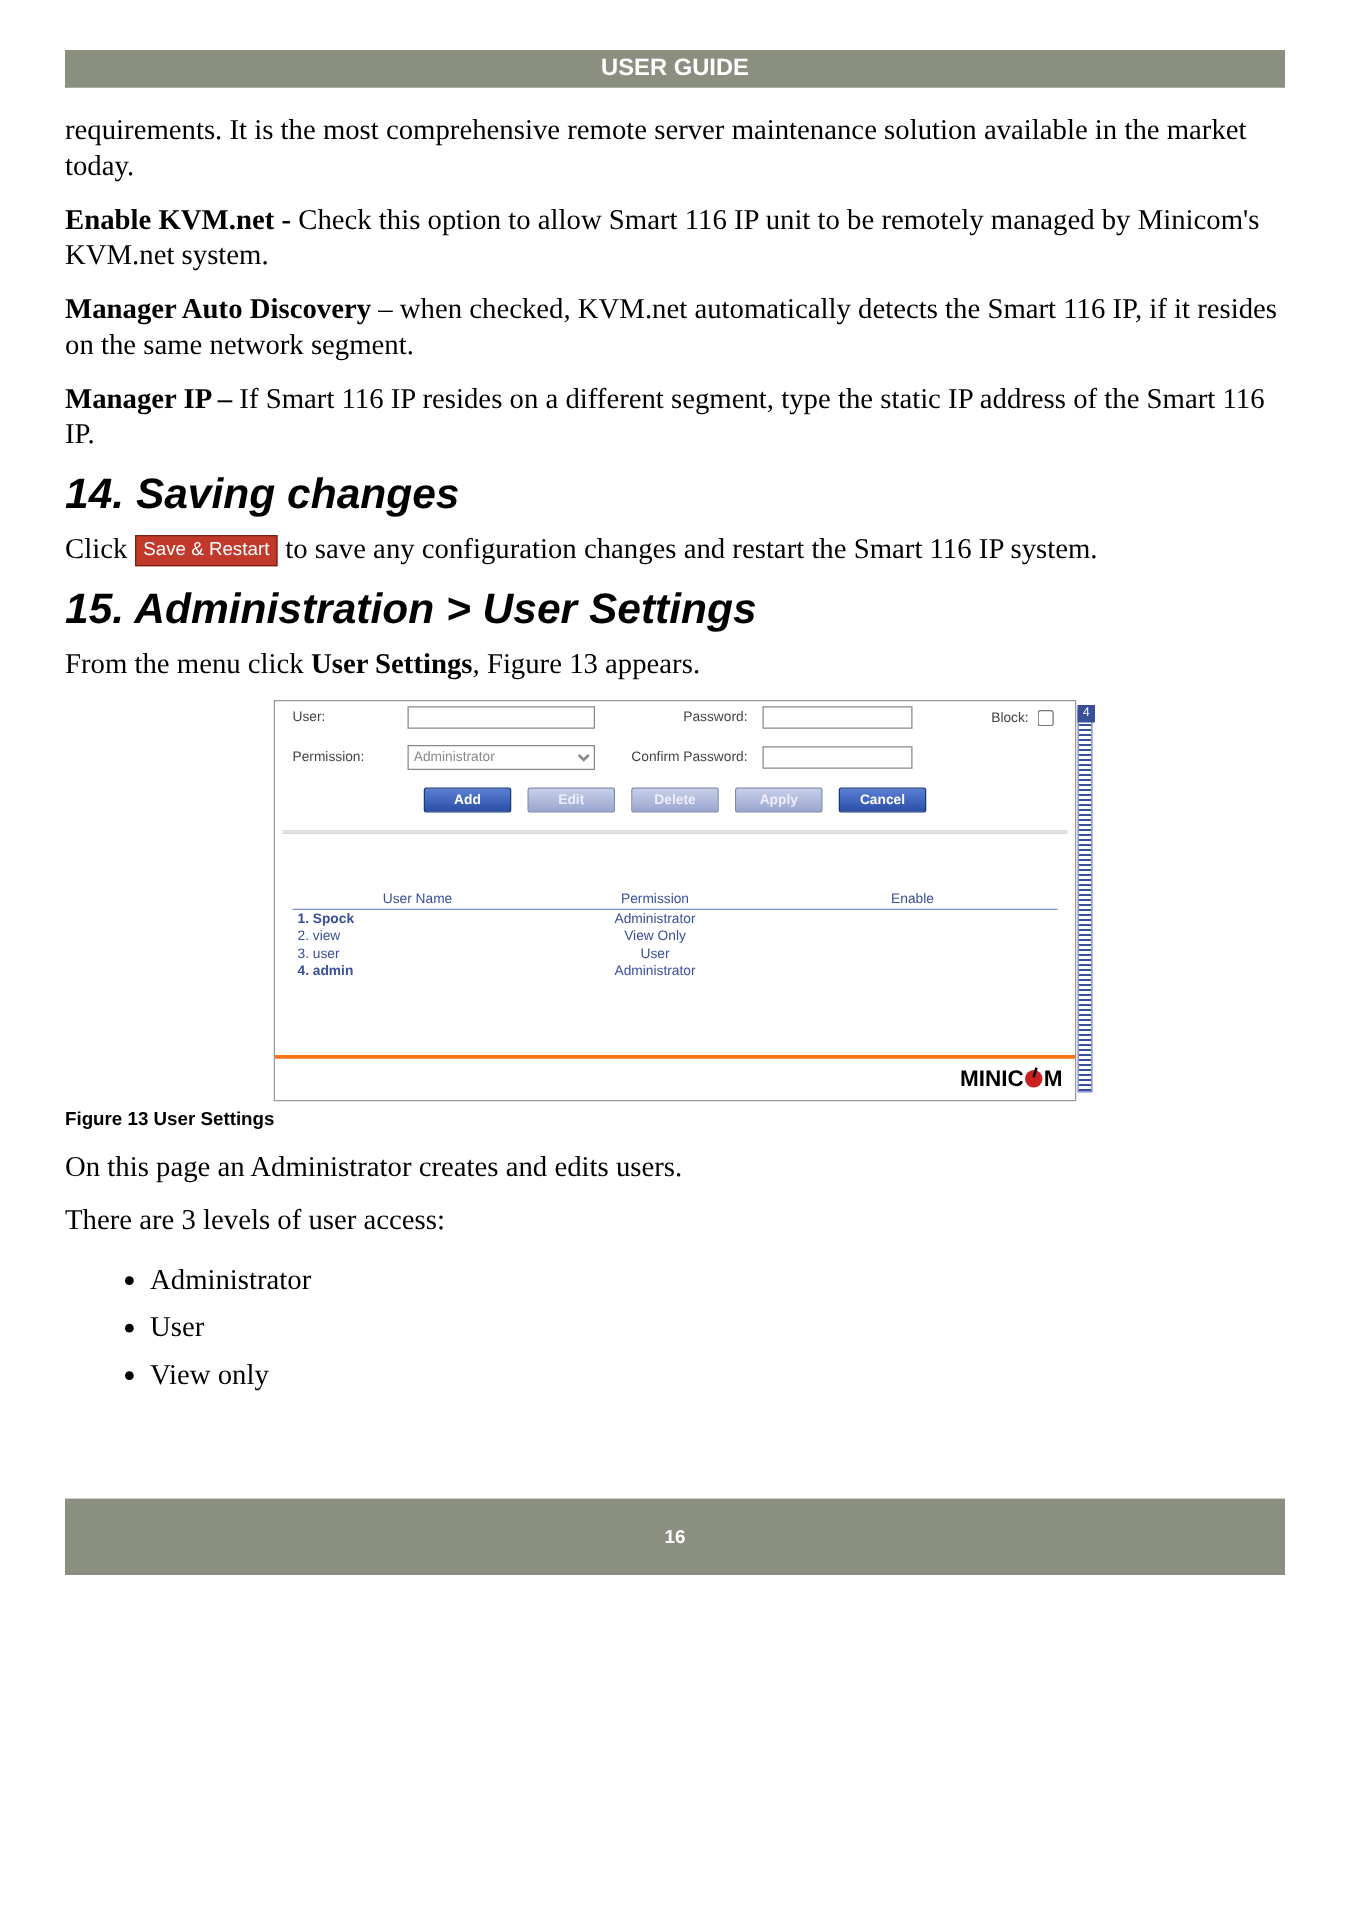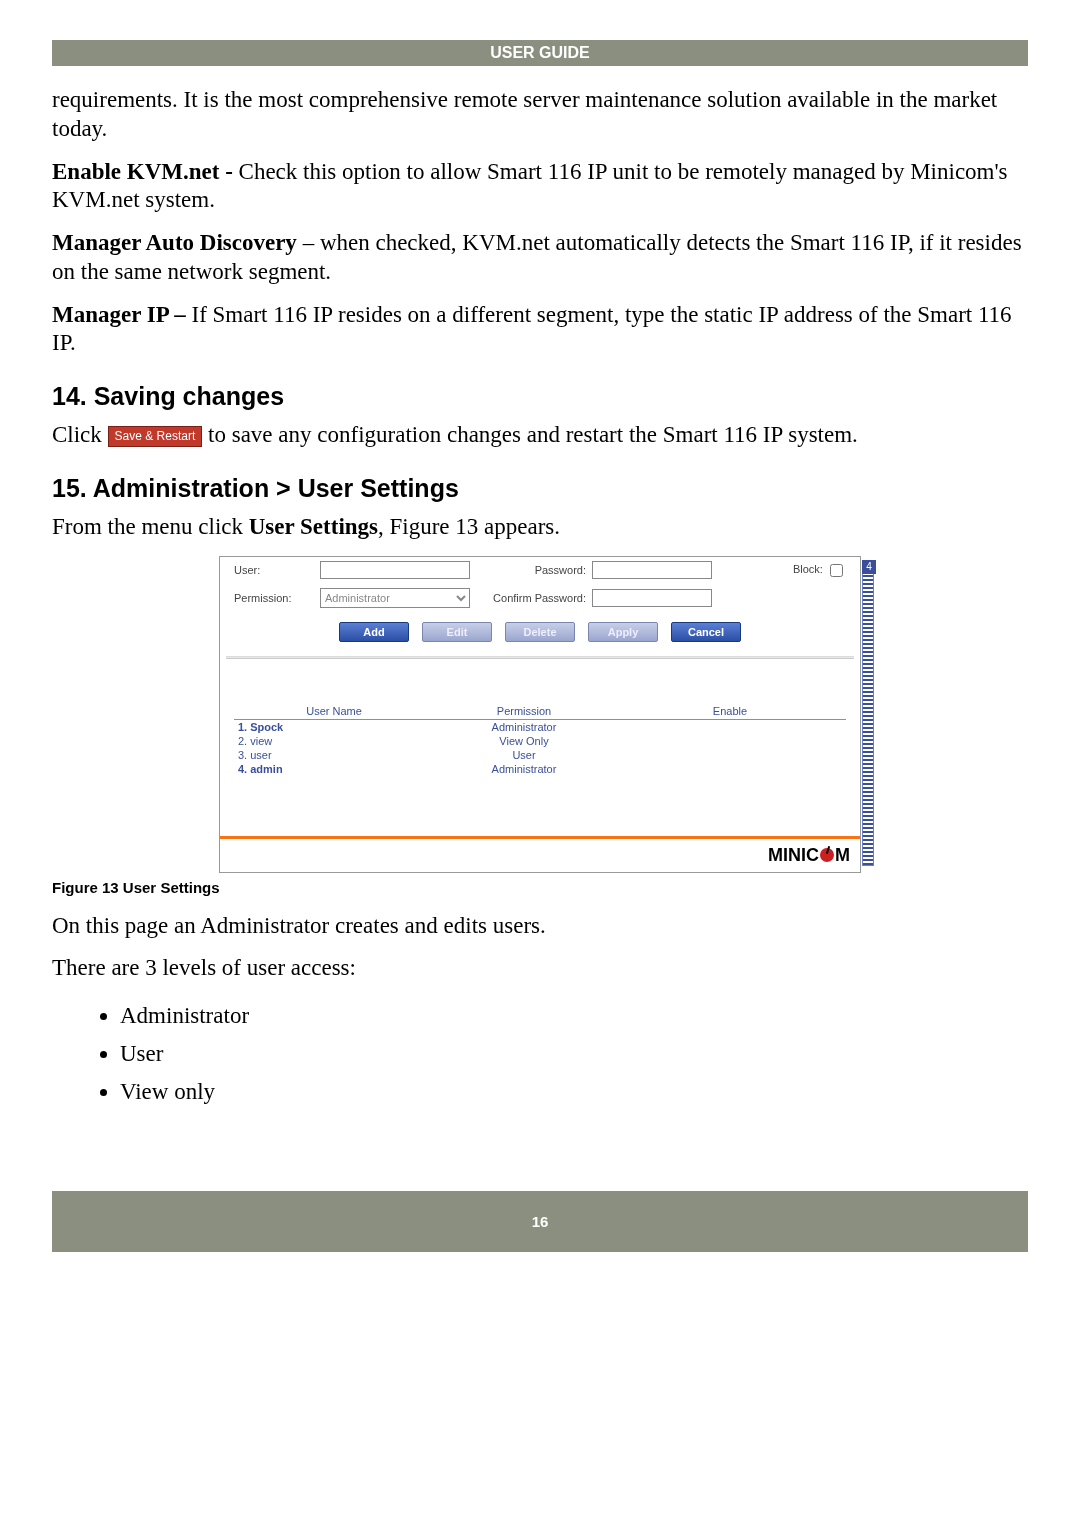--- a/index.html
+++ b/index.html
@@ -14,44 +14,45 @@
   .page {
     padding: 40px 52px 40px 52px;
   }
   .header-bar {
     border: 1px solid #8a8f7f;
     background: #8a8f7f;
     color: #fff;
     font-family: Arial, Helvetica, sans-serif;
     font-weight: bold;
     text-align: center;
-    font-size: 16px;
+    font-size: 19px;
     padding: 3px 0;
     margin-bottom: 20px;
   }
   .body-text {
     font-size: 23px;
     line-height: 1.25;
     margin: 0 0 14px 0;
   }
   .body-text .bold {
     font-weight: bold;
   }
   h2.section {
     font-family: Arial, Helvetica, sans-serif;
-    font-size: 25px;
+    font-size: 34px;
     font-weight: bold;
-    margin: 24px 0 10px 0;
+    margin: 4px 0 10px 0;
+    font-style: italic;
   }
   .inline-btn {
     display: inline-block;
     background: #c0392b;
     color: #fff;
     font-family: Arial, Helvetica, sans-serif;
-    font-size: 12px;
+    font-size: 15px;
     padding: 2px 6px;
     border: 1px solid #7a1f15;
     vertical-align: 2px;
   }
   ul.access {
     margin: 6px 0 0 40px;
     padding: 0;
   }
   ul.access li {
     font-size: 23px;
@@ -95,20 +96,21 @@
   .panel-crumbs .cur { color: #3a4f9a; font-weight: bold; }
   .form-grid {
     display: grid;
     grid-template-columns: 80px 150px 110px 120px auto;
     column-gap: 6px;
     row-gap: 8px;
     align-items: center;
     padding: 4px 14px 6px 14px;
     font: 11px Arial;
     color: #444;
+    gap: 12px;
   }
   .form-grid input[type="text"],
   .form-grid input[type="password"] {
     height: 18px;
     border: 1px solid #888;
     font: 11px Arial;
     padding: 0 4px;
     width: 100%;
     box-sizing: border-box;
   }

